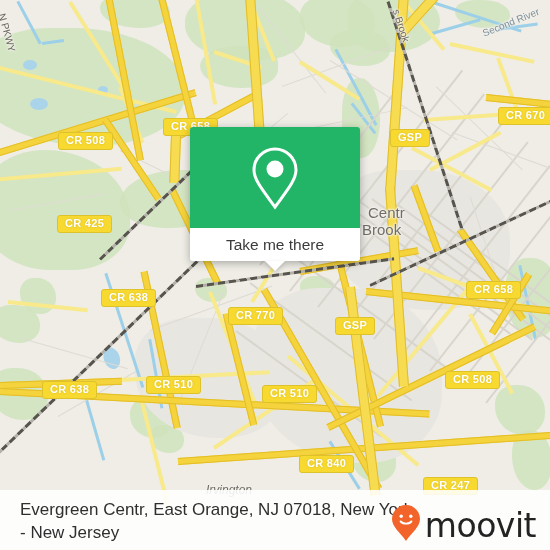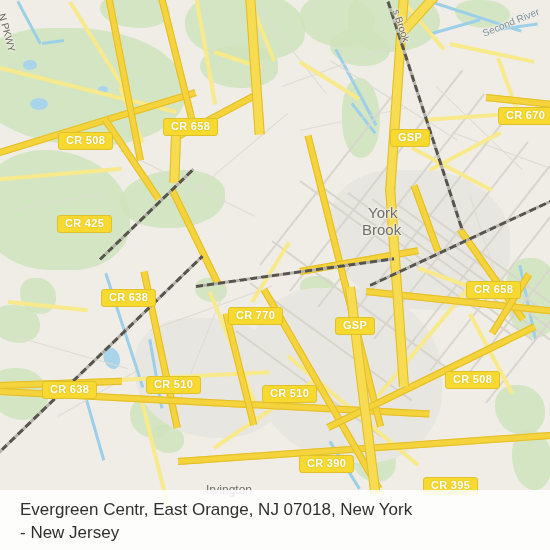--- a/index.html
+++ b/index.html
@@ -292,40 +292,65 @@
     <div class="rail" style="left:100px; top:258px; width:130px; transform:rotate(-44deg);"></div>
     <div class="rail" style="left:-6px;  top:456px; width:290px; transform:rotate(-44deg);"></div>
     <div class="rail" style="left:196px; top:285px; width:200px; transform:rotate(-8deg);"></div>
     <div class="rail" style="left:370px; top:284px; width:210px; transform:rotate(-25deg);"></div>
     <div class="rail" style="left:388px; top:0px;   width:240px; transform:rotate(72deg);"></div>
 
     <div class="raillabel" style="left:396px; top:4px; transform:rotate(72deg);">s Brook</div>
     <div class="raillabel" style="left:2px; top:8px; transform:rotate(75deg);">N PKWY</div>
     <div class="waterlabel" style="left:483px; top:28px; transform:rotate(-22deg);">Second River</div>
 
-    <div class="place" style="left:368px; top:205px;">York</div>
+    <div class="place" style="left:368px; top:205px;">Centr</div>
     <div class="place" style="left:362px; top:222px;">Brook</div>
-    <div class="place small" style="left:206px; top:483px;">Irvington</div>
+    <div class="place small" style="left:206px; top:483px;font-style:italic;">Irvington</div>
 
     <div class="shield" style="left:58px;  top:132px;">CR 508</div>
     <div class="shield" style="left:57px;  top:215px;">CR 425</div>
     <div class="shield" style="left:101px; top:289px;">CR 638</div>
     <div class="shield" style="left:42px;  top:381px;">CR 638</div>
     <div class="shield" style="left:146px; top:376px;">CR 510</div>
     <div class="shield" style="left:262px; top:385px;">CR 510</div>
     <div class="shield" style="left:228px; top:307px;">CR 770</div>
-    <div class="shield" style="left:299px; top:455px;">CR 390</div>
-    <div class="shield" style="left:423px; top:477px;">CR 395</div>
+    <div class="shield" style="left:299px; top:455px;">CR 840</div>
+    <div class="shield" style="left:423px; top:477px;">CR 247</div>
     <div class="shield" style="left:445px; top:371px;">CR 508</div>
     <div class="shield" style="left:466px; top:281px;">CR 658</div>
     <div class="shield" style="left:498px; top:107px;">CR 670</div>
     <div class="shield" style="left:163px; top:118px;">CR 658</div>
     <div class="shield" style="left:390px; top:129px;">GSP</div>
     <div class="shield" style="left:335px; top:317px;">GSP</div>
   </div>
 
 
+  <div id="card">
+    <div id="card-green">
+      <span>
+        <svg width="52" height="66" viewBox="0 0 52 66" fill="none" aria-hidden="true">
+          <path d="M26 4 C14.4 4 5 13.4 5 25 C5 35 14 45.5 26 62 C38 45.5 47 35 47 25 C47 13.4 37.6 4 26 4 Z" stroke="#ffffff" stroke-width="3" fill="none"></path>
+          <circle cx="26" cy="24" r="8.5" fill="#ffffff"></circle>
+        </svg>
+      </span>
+    </div>
+    <div id="card-button">
+      <span>Take me there</span>
+    </div>
+    <div id="card-tail"></div>
+  </div>
 
   <div id="footer">
     <div id="footer-title">Evergreen Centr, East Orange, NJ 07018, New York - New Jersey</div>
+    <div id="brand">
+      <span>
+        <svg width="30" height="38" viewBox="0 0 30 38" aria-hidden="true">
+          <path d="M15 1 C7.3 1 1 7.3 1 15 C1 23 9 28 15 37 C21 28 29 23 29 15 C29 7.3 22.7 1 15 1 Z" fill="#f2642a"></path>
+          <circle cx="10.2" cy="12.3" r="1.7" fill="#ffffff"></circle>
+          <circle cx="19.8" cy="12.3" r="1.7" fill="#ffffff"></circle>
+          <path d="M9.6 17.4 C11.6 20.4 18.4 20.4 20.4 17.4" stroke="#ffffff" stroke-width="1.9" fill="none" stroke-linecap="round"></path>
+        </svg>
+      </span>
+      <span id="brand-text">moovit</span>
+    </div>
   </div>
 
 </div>
 
 </body></html>

